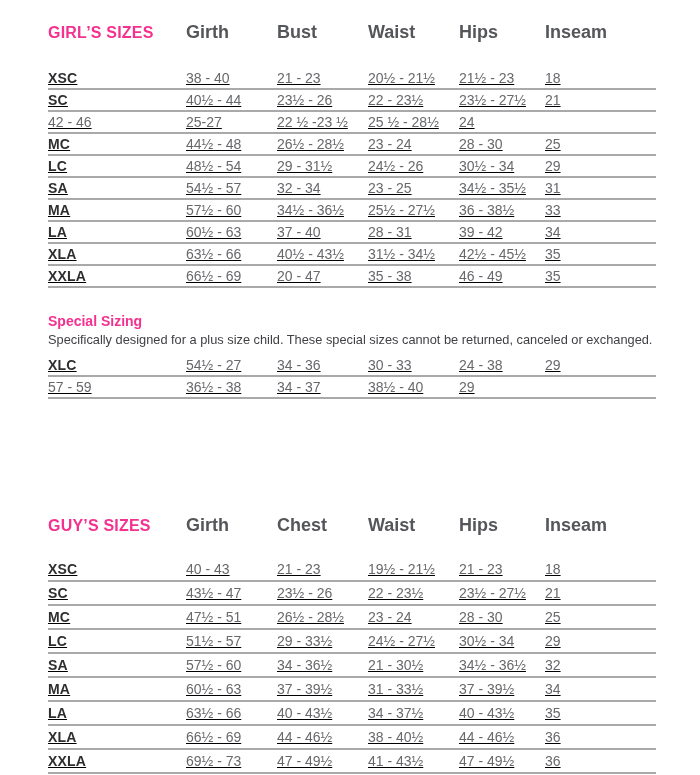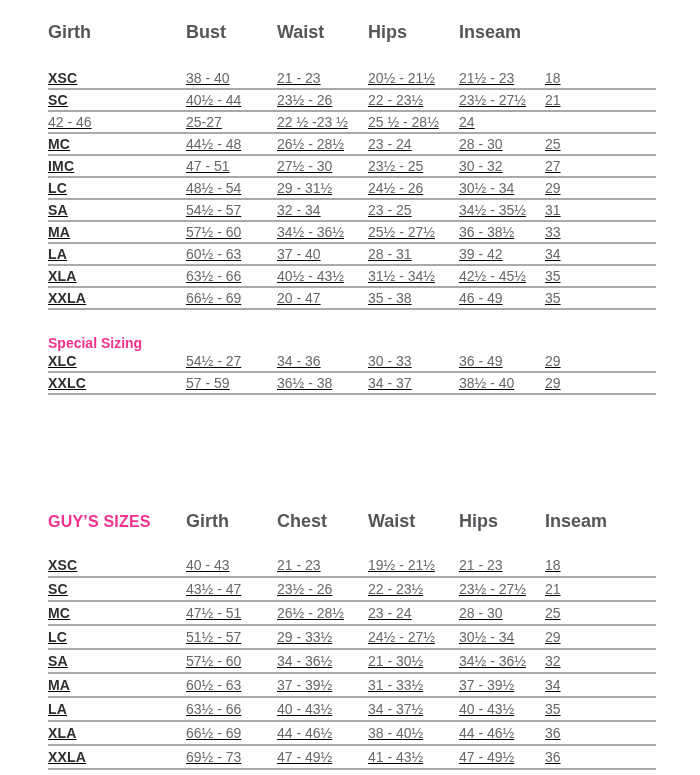--- a/index.html
+++ b/index.html
@@ -74,20 +74,21 @@
 
   .guys-section{ margin-top:116px; }
 </style>
 </head>
 <body>
 
 <div class="page">
 
   <section class="size-table girls">
     <div class="thead">
+      <div class="table-title">GIRL’S SIZES</div>
       <div class="col-h">Girth</div>
       <div class="col-h">Bust</div>
       <div class="col-h">Waist</div>
       <div class="col-h">Hips</div>
       <div class="col-h">Inseam</div>
     </div>
     <div class="tbody">
 
         <div class="trow">
           <div class="cell label">XSC</div>
@@ -117,28 +118,20 @@
 
         <div class="trow">
           <div class="cell label">MC</div>
           <div class="cell val">44½ - 48</div>
           <div class="cell val">26½ - 28½</div>
           <div class="cell val">23 - 24</div>
           <div class="cell val">28 - 30</div>
           <div class="cell val">25</div>
         </div>
 
-        <div class="trow">
-          <div class="cell label">IMC</div>
-          <div class="cell val">47 - 51</div>
-          <div class="cell val">27½ - 30</div>
-          <div class="cell val">23½ - 25</div>
-          <div class="cell val">30 - 32</div>
-          <div class="cell val">27</div>
-        </div>
 
         <div class="trow">
           <div class="cell label">LC</div>
           <div class="cell val">48½ - 54</div>
           <div class="cell val">29 - 31½</div>
           <div class="cell val">24½ - 26</div>
           <div class="cell val">30½ - 34</div>
           <div class="cell val">29</div>
         </div>
 
@@ -184,33 +177,33 @@
           <div class="cell val">20 - 47</div>
           <div class="cell val">35 - 38</div>
           <div class="cell val">46 - 49</div>
           <div class="cell val">35</div>
         </div>
       </div>
   </section>
 
   <section class="size-table special">
     <div class="special-title">Special Sizing</div>
+    <div class="special-desc">Specifically designed for a plus size child. These special sizes cannot be returned, canceled or exchanged.</div>
     <div class="tbody">
 
         <div class="trow">
           <div class="cell label">XLC</div>
           <div class="cell val">54½ - 27</div>
           <div class="cell val">34 - 36</div>
           <div class="cell val">30 - 33</div>
-          <div class="cell val">36 - 49</div>
+          <div class="cell val">24 - 38</div>
           <div class="cell val">29</div>
         </div>
 
         <div class="trow">
-          <div class="cell label">XXLC</div>
           <div class="cell val">57 - 59</div>
           <div class="cell val">36½ - 38</div>
           <div class="cell val">34 - 37</div>
           <div class="cell val">38½ - 40</div>
           <div class="cell val">29</div>
         </div>
       </div>
   </section>
 
   <section class="size-table guys guys-section">

